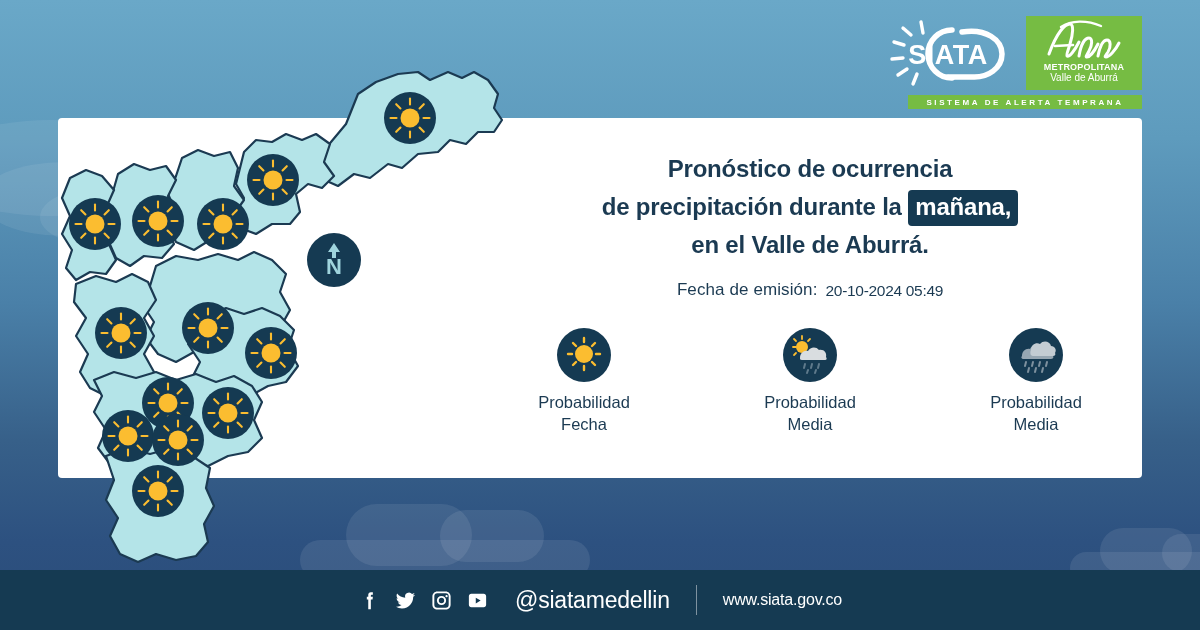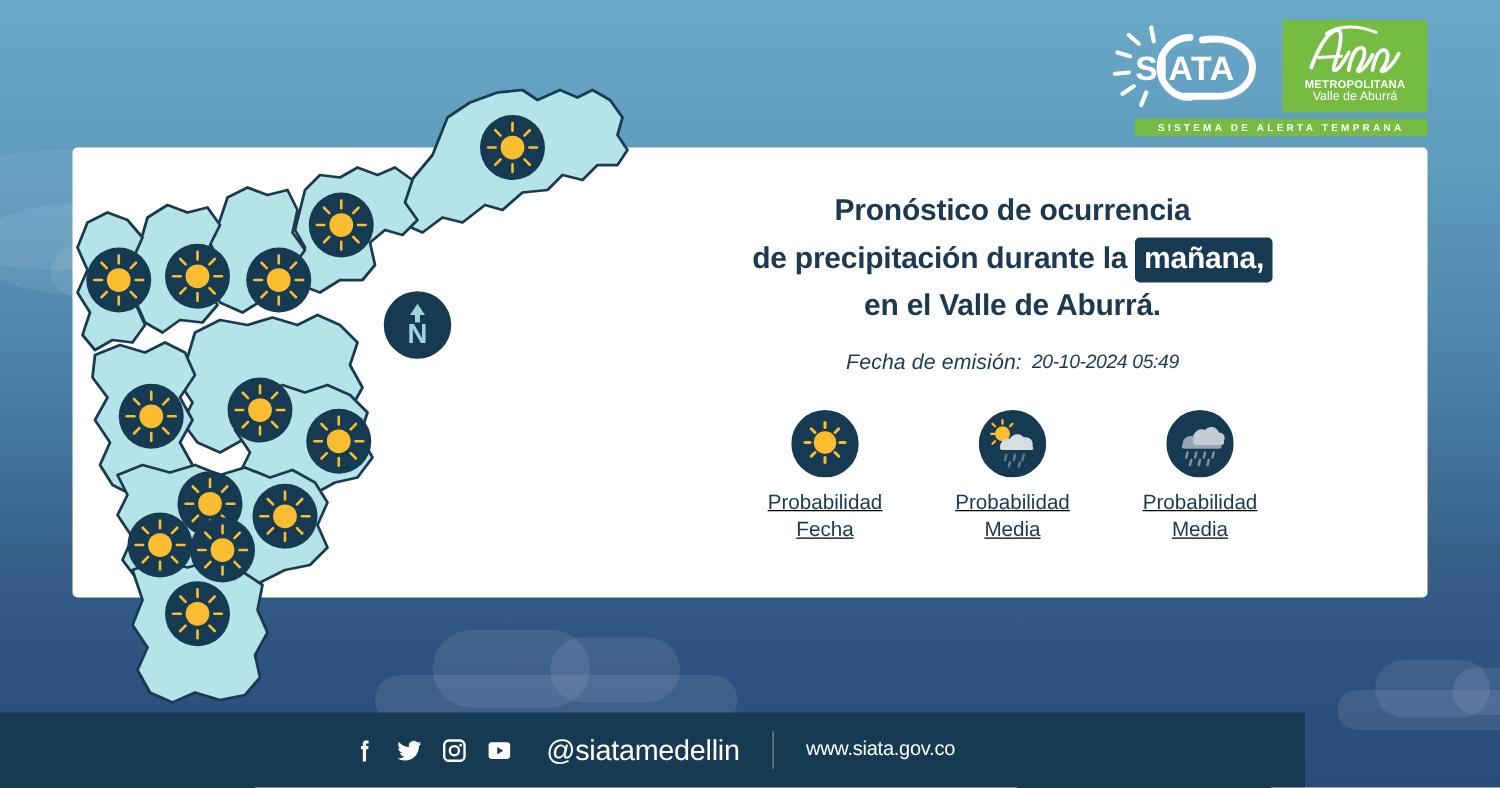--- a/index.html
+++ b/index.html
@@ -176,35 +176,34 @@
     padding: 1px 7px 3px 7px;
     display: inline-block;
     line-height: 32px;
   }
   .issue-line {
     margin-top: 16px;
     color: #1b3a52;
     font-size: 17px;
     letter-spacing: 0.1px;
     display: flex;
-    align-items: center;
+    align-items: flex-end;
     justify-content: center;
     gap: 8px;
-    font-style: italic;
   }
   .issue-label { font-weight: normal; }
   .issue-value { font-size: 15.5px; letter-spacing: -0.3px; }
 
   
   .legend {
     margin-top: 28px;
     display: flex;
     align-items: flex-end;
     justify-content: center;
-    text-decoration: underline;
+    gap: 76px;
   }
   .legend-item {
     width: 150px;
     display: flex;
     flex-direction: column;
     align-items: center;
   }
   .legend-icon { width: 54px; height: 54px; display: block; }
   .legend-text {
     margin-top: 9px;
@@ -212,21 +211,21 @@
     font-size: 16.5px;
     line-height: 22px;
     text-align: center;
   }
 
   
   .footer {
     position: absolute;
     left: 0;
     bottom: 0;
-    width: 1044px;
+    width: 1200px;
     height: 60px;
     background: #153a52;
     display: flex;
     align-items: center;
     justify-content: center;
     gap: 26px;
     z-index: 7;
   }
   .social-row { display: flex; align-items: center; gap: 13px; }
   .social-icon { width: 23px; height: 23px; display: block; fill: #ffffff; }

